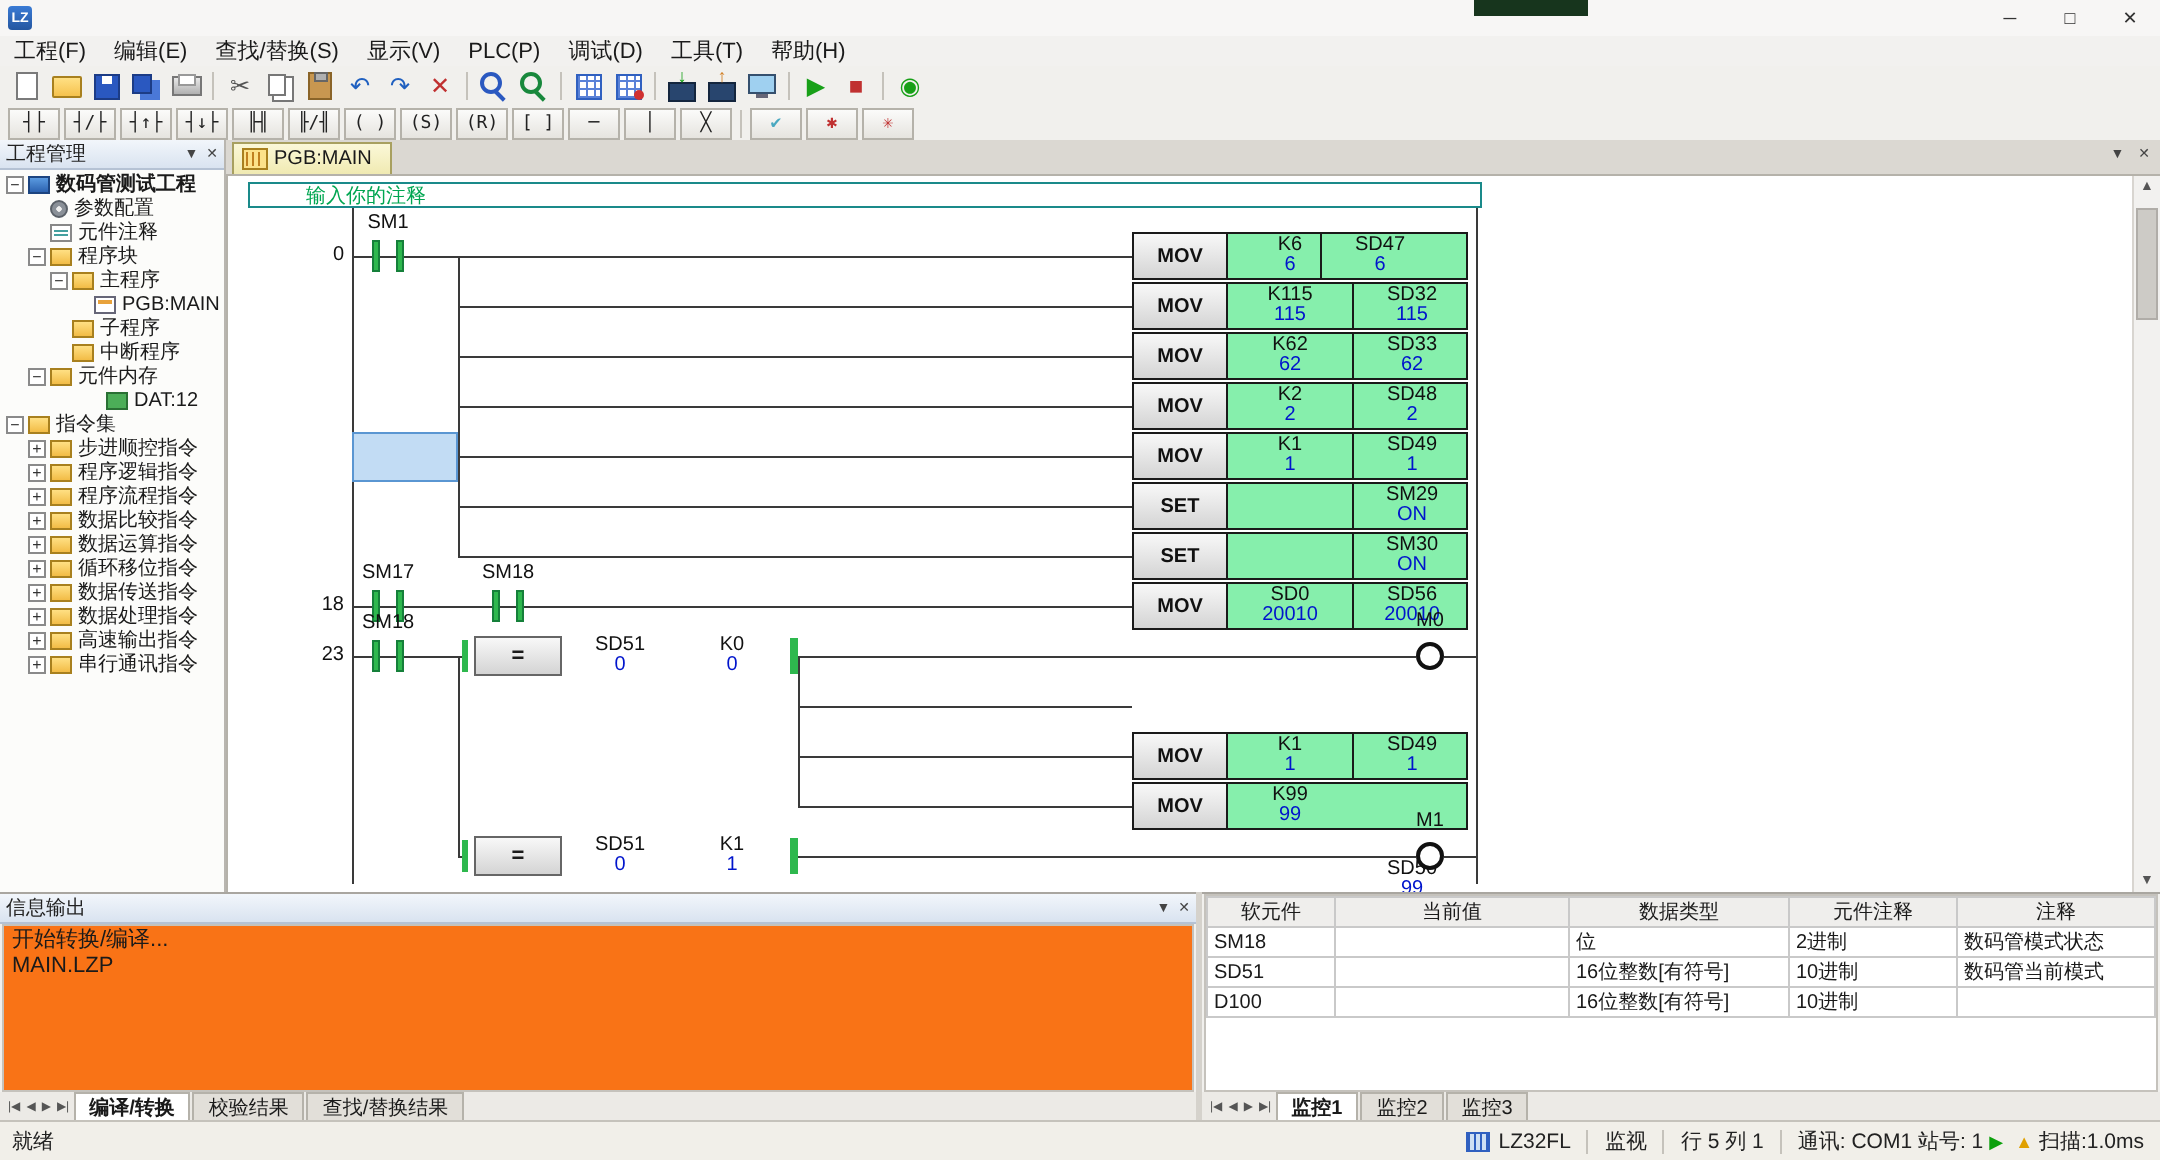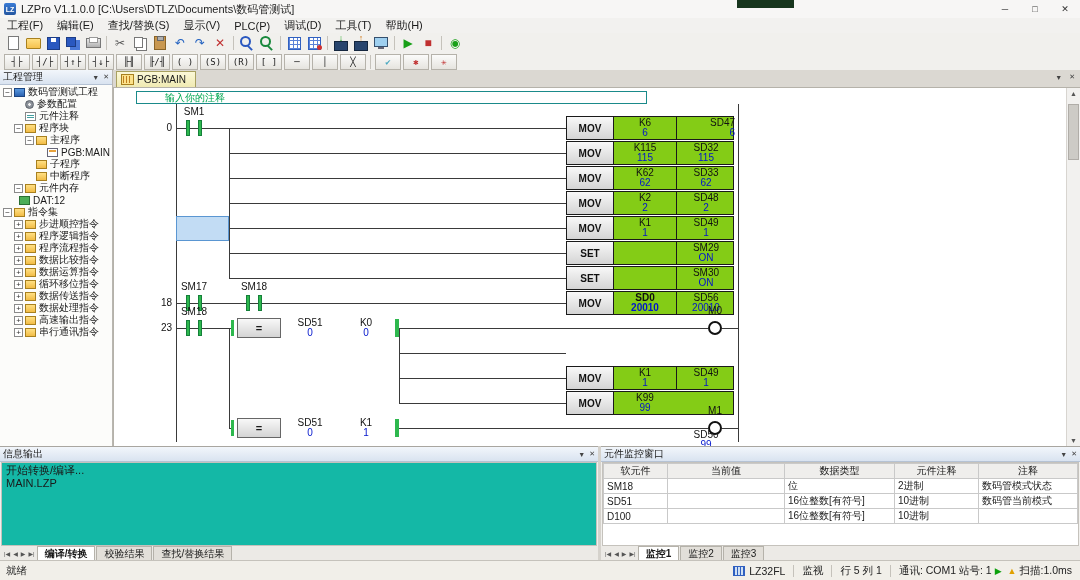--- a/index.html
+++ b/index.html
@@ -52,54 +52,54 @@
   .ticon{width:11px;height:9px;margin-right:3px;flex:0 0 auto;position:relative;box-sizing:border-box;}
   .t-project{background:linear-gradient(#5a9ae0,#2c62b0);border:1px solid #1c4480;}
   .t-folder{background:linear-gradient(#ffe084,#f2bc46);border:1px solid #a8801e;}
   .t-gear{width:9px;height:9px;border-radius:50%;background:radial-gradient(#eee 25%,#8a9098 30%);border:1px solid #5a6068;}
   .t-note{background:#fff;border:1px solid #888;}
   .t-note::after{content:"";position:absolute;left:1px;top:2px;width:7px;height:1px;background:#44a0a0;box-shadow:0 2px 0 #44a0a0;}
   .t-doc{background:#fff;border:1px solid #667;}
   .t-doc::after{content:"";position:absolute;left:1px;top:1px;width:7px;height:2px;background:#e8a23c;}
   .t-chip{background:#4cae58;border:1px solid #2a7034;}
   .tlabel{font-size:10px;}
-  .bold{font-weight:normal;}
+  .bold{font-weight:bold;}
   
   #editor{position:absolute;left:113px;top:70px;width:967px;height:376px;display:flex;flex-direction:column;}
   #tabbar{height:17px;background:#dbd8d2;border-bottom:1px solid #b5b2aa;display:flex;align-items:flex-end;padding-left:3px;position:relative;flex:0 0 auto;}
   .doc-tab{height:15px;display:flex;align-items:center;padding:0 9px 0 4px;background:linear-gradient(#fbf8d8,#f0eab2);border:1px solid #a8a060;border-bottom:none;font-size:10px;gap:3px;}
   .tab-icon{width:11px;height:9px;background:#fce28a;border:1px solid #a8801e;position:relative;}
   .tab-icon::after{content:"";position:absolute;inset:1px;background:repeating-linear-gradient(90deg,#c08020 0 1px,transparent 1px 3px);}
   #editor-corner{position:absolute;right:5px;top:3px;display:flex;gap:7px;}
   #canvas{flex:1;background:#fff;position:relative;border-left:1px solid #b5b2aa;}
   #lframe{position:absolute;left:0;top:0;right:14px;bottom:0;overflow:hidden;}
   #vscroll{position:absolute;right:0;top:0;width:14px;bottom:0;background:#f2f1ef;border-left:1px solid #d8d5d0;display:flex;flex-direction:column;align-items:center;justify-content:space-between;font-size:7px;color:#555;box-sizing:border-box;padding:2px 0;}
   #vthumb{position:absolute;right:1px;top:16px;width:11px;height:56px;background:#cdcbc6;border:1px solid #b0ada8;box-sizing:border-box;}
   
   .wire-h,.wire-v{position:absolute;background:#3a3a3a;}
   .wire-h{height:1px;}.wire-v{width:1px;}
   .comment-box{position:absolute;border:1px solid #1a8a8a;display:flex;align-items:center;box-sizing:border-box;background:#fff;}
   .comment-text{color:#00a651;font-size:10px;margin-left:28px;}
   .sel-cell{position:absolute;background:#c2dcf4;border:1px solid #5a96d2;box-sizing:border-box;}
   .rung-num{position:absolute;font-size:10px;text-align:right;color:#111;}
   .c-label{position:absolute;font-size:10px;text-align:center;color:#111;}
   .c-bar{position:absolute;background:#2eb84e;border:1px solid #15803a;box-sizing:border-box;}
-  .lblock{position:absolute;background:#84cc16;border:1px solid #1a1a1a;box-sizing:border-box;}
+  .lblock{position:absolute;background:#86efac;border:1px solid #1a1a1a;box-sizing:border-box;}
   .opbtn{position:absolute;left:0;top:0;bottom:0;width:46px;background:linear-gradient(#f8f8f8,#d4d4d4);border-right:1px solid #1a1a1a;display:flex;align-items:center;justify-content:center;font-size:10px;font-weight:bold;color:#111;}
   .ocell{position:absolute;top:0;bottom:0;display:flex;flex-direction:column;align-items:center;justify-content:center;line-height:10px;}
   .odiv{border-left:1px solid #1a1a1a;}
   .oname{font-size:10px;color:#111;}
   .oval{font-size:10px;color:#0014cc;}
   .cmpbtn{position:absolute;border:1px solid #666;background:linear-gradient(#f8f8f8,#d4d4d4);display:flex;align-items:center;justify-content:center;font-weight:bold;font-size:11px;box-sizing:border-box;}
   .cmp-ocell{position:absolute;display:flex;flex-direction:column;align-items:center;justify-content:center;line-height:10px;background:#fff;}
   .g-bar{position:absolute;background:#2eb84e;}
   .coil{position:absolute;border:2px solid #111;border-radius:50%;background:#fff;box-sizing:border-box;}
   
   #bottom-left{position:absolute;left:0;top:446px;width:598px;height:114px;background:#f1f0ed;border-top:1px solid #a9a6a0;display:flex;flex-direction:column;box-sizing:border-box;}
-  #out-content{flex:1;background:#14b8a6;border:1px solid #c5c2bc;margin:0 1px;padding:1px 4px;line-height:13px;font-size:11px;overflow:hidden;}
+  #out-content{flex:1;background:#f97316;border:1px solid #c5c2bc;margin:0 1px;padding:1px 4px;line-height:13px;font-size:11px;overflow:hidden;}
   .panel-tabs{height:14px;display:flex;align-items:flex-end;background:#eceae6;padding-left:3px;gap:1px;flex:0 0 auto;}
   .tab-nav{font-size:6px;color:#555;padding:0 1px;align-self:center;}
   .ptab{font-size:10px;padding:0 7px;height:13px;display:flex;align-items:center;background:#e2dfd9;border:1px solid #b5b2aa;border-bottom:none;white-space:nowrap;}
   .ptab.active{background:#fff;font-weight:bold;}
   #splitter{position:absolute;left:598px;top:446px;width:3px;height:114px;background:#d5d2cc;}
   #bottom-right{position:absolute;left:601px;top:446px;width:479px;height:114px;background:#f1f0ed;border-top:1px solid #a9a6a0;display:flex;flex-direction:column;box-sizing:border-box;}
   #mon-table-wrap{flex:1;background:#fff;overflow:hidden;border:1px solid #c5c2bc;margin:0 1px;}
   #mon-table-wrap table{border-collapse:collapse;width:100%;table-layout:fixed;}
   #mon-table-wrap th,#mon-table-wrap td{border:1px solid #c9c9c9;font-weight:normal;font-size:10px;padding:0 3px;height:14px;overflow:hidden;white-space:nowrap;text-align:left;}
   #mon-table-wrap th{background:#efeeec;text-align:center;height:13px;}
@@ -110,21 +110,20 @@
   .sb-run{color:#0ca00c;font-size:9px;margin:0 3px;}
   .sb-warn{color:#e0a000;font-size:9px;margin:0 3px;}
 </style>
 </head>
 <body>
 
 <div id="app">
 
   <div id="titlebar">
     <span class="app-icon">LZ</span>
-    <span id="title-text">LZPro V1.1.0.0 [C:\Users\DTLZ\Documents\数码管测试]</span>
     <span class="artifact"></span>
     <span class="win-controls">
       <span class="wbtn">─</span>
       <span class="wbtn">□</span>
       <span class="wbtn">✕</span>
     </span>
   </div>
 
   <div id="menubar">
       <span class="menu-item">工程(F)</span>
@@ -232,21 +231,21 @@
         <div class="tree-row" style="padding-left: 25px;">
           <span class="exp-spacer"></span>
           <span class="ticon t-folder"></span>
           <span class="tlabel">中断程序</span>
         </div>
         <div class="tree-row" style="padding-left: 14px;">
           <span class="expander">−</span>
           <span class="ticon t-folder"></span>
           <span class="tlabel">元件内存</span>
         </div>
-        <div class="tree-row" style="padding-left: 8px;">
+        <div class="tree-row" style="padding-left: 42px;">
           <span class="exp-spacer"></span>
           <span class="ticon t-chip"></span>
           <span class="tlabel">DAT:12</span>
         </div>
         <div class="tree-row" style="padding-left: 3px;">
           <span class="expander">−</span>
           <span class="ticon t-folder"></span>
           <span class="tlabel">指令集</span>
         </div>
         <div class="tree-row" style="padding-left: 14px;">
@@ -310,21 +309,21 @@
       </div>
       <span class="ph-btns" id="editor-corner">
         <span class="phb">▼</span>
         <span class="phb">✕</span>
       </span>
     </div>
     <div id="canvas">
       <div id="lframe">
           <div class="wire-v" style="left: 62px; top: 16px; width: 1px; height: 338px; position: absolute;"></div>
           <div class="wire-v" style="left: 624px; top: 16px; width: 1px; height: 338px; position: absolute;"></div>
-          <div class="comment-box" style="left: 22px; top: 3px; width: 511px; height: 13px; position: absolute;">
+          <div class="comment-box" style="left: 10px; top: 3px; width: 617px; height: 13px; position: absolute;">
             <span class="comment-text">输入你的注释</span>
           </div>
           <div class="sel-cell" style="left: 62px; top: 128px; width: 53px; height: 25px; position: absolute;"></div>
           <div class="wire-h" style="left: 62px; top: 40px; width: 390px; height: 1px; position: absolute;"></div>
           <div class="wire-h" style="left: 62px; top: 215px; width: 390px; height: 1px; position: absolute;"></div>
           <div class="wire-h" style="left: 62px; top: 240px; width: 57px; height: 1px; position: absolute;"></div>
           <div class="wire-h" style="left: 285px; top: 240px; width: 309px; height: 1px; position: absolute;"></div>
           <div class="wire-h" style="left: 608px; top: 240px; width: 16px; height: 1px; position: absolute;"></div>
           <div class="wire-h" style="left: 115px; top: 340px; width: 4px; height: 1px; position: absolute;"></div>
           <div class="wire-h" style="left: 285px; top: 340px; width: 309px; height: 1px; position: absolute;"></div>
@@ -355,21 +354,21 @@
           <div class="c-bar" style="left: 144px; top: 207px; width: 4px; height: 16px; position: absolute;"></div>
           <div class="c-label" style="left: 56px; top: 218px; width: 48px; height: 11px; position: absolute;">SM18</div>
           <div class="c-bar" style="left: 72px; top: 232px; width: 4px; height: 16px; position: absolute;"></div>
           <div class="c-bar" style="left: 84px; top: 232px; width: 4px; height: 16px; position: absolute;"></div>
           <div class="lblock" style="left: 452px; top: 28px; width: 168px; height: 24px; position: absolute;">
             <span class="opbtn">MOV</span>
             <span class="ocell" style="left: 48px; width: 60px;">
               <span class="oname">K6</span>
               <span class="oval">6</span>
             </span>
-            <span class="ocell odiv" style="left: 109px; width: 58px; align-items: flex-end;">
+            <span class="ocell odiv" style="left: 93px; width: 58px;">
               <span class="oname">SD47</span>
               <span class="oval">6</span>
             </span>
           </div>
           <div class="lblock" style="left: 452px; top: 53px; width: 168px; height: 24px; position: absolute;">
             <span class="opbtn">MOV</span>
             <span class="ocell" style="left: 48px; width: 60px;">
               <span class="oname">K115</span>
               <span class="oval">115</span>
             </span>
@@ -420,21 +419,21 @@
           </div>
           <div class="lblock" style="left: 452px; top: 178px; width: 168px; height: 24px; position: absolute;">
             <span class="opbtn">SET</span>
             <span class="ocell odiv" style="left: 109px; width: 58px;">
               <span class="oname">SM30</span>
               <span class="oval">ON</span>
             </span>
           </div>
           <div class="lblock" style="left: 452px; top: 203px; width: 168px; height: 24px; position: absolute;">
             <span class="opbtn">MOV</span>
-            <span class="ocell" style="left: 48px; width: 60px; font-weight: bold;">
+            <span class="ocell" style="left: 48px; width: 60px;">
               <span class="oname">SD0</span>
               <span class="oval">20010</span>
             </span>
             <span class="ocell odiv" style="left: 109px; width: 58px;">
               <span class="oname">SD56</span>
               <span class="oval">20010</span>
             </span>
           </div>
           <div class="lblock" style="left: 452px; top: 278px; width: 168px; height: 24px; position: absolute;">
             <span class="opbtn">MOV</span>
@@ -512,27 +511,20 @@
         <span class="tab-nav">▶|</span>
         <span class="ptab active">编译/转换</span>
         <span class="ptab">校验结果</span>
         <span class="ptab">查找/替换结果</span>
       </div>
   </div>
 
   <div id="splitter"></div>
 
   <div id="bottom-right">
-    <div class="panel-header">
-      <span>元件监控窗口</span>
-      <span class="ph-btns">
-        <span class="phb">▼</span>
-        <span class="phb">✕</span>
-      </span>
-    </div>
     <div id="mon-table-wrap">
       <table>
         <colgroup>
             <col style="width:64px">
             <col style="width:117px">
             <col style="width:110px">
             <col style="width:84px">
             <col>
           </colgroup>
         <thead>

